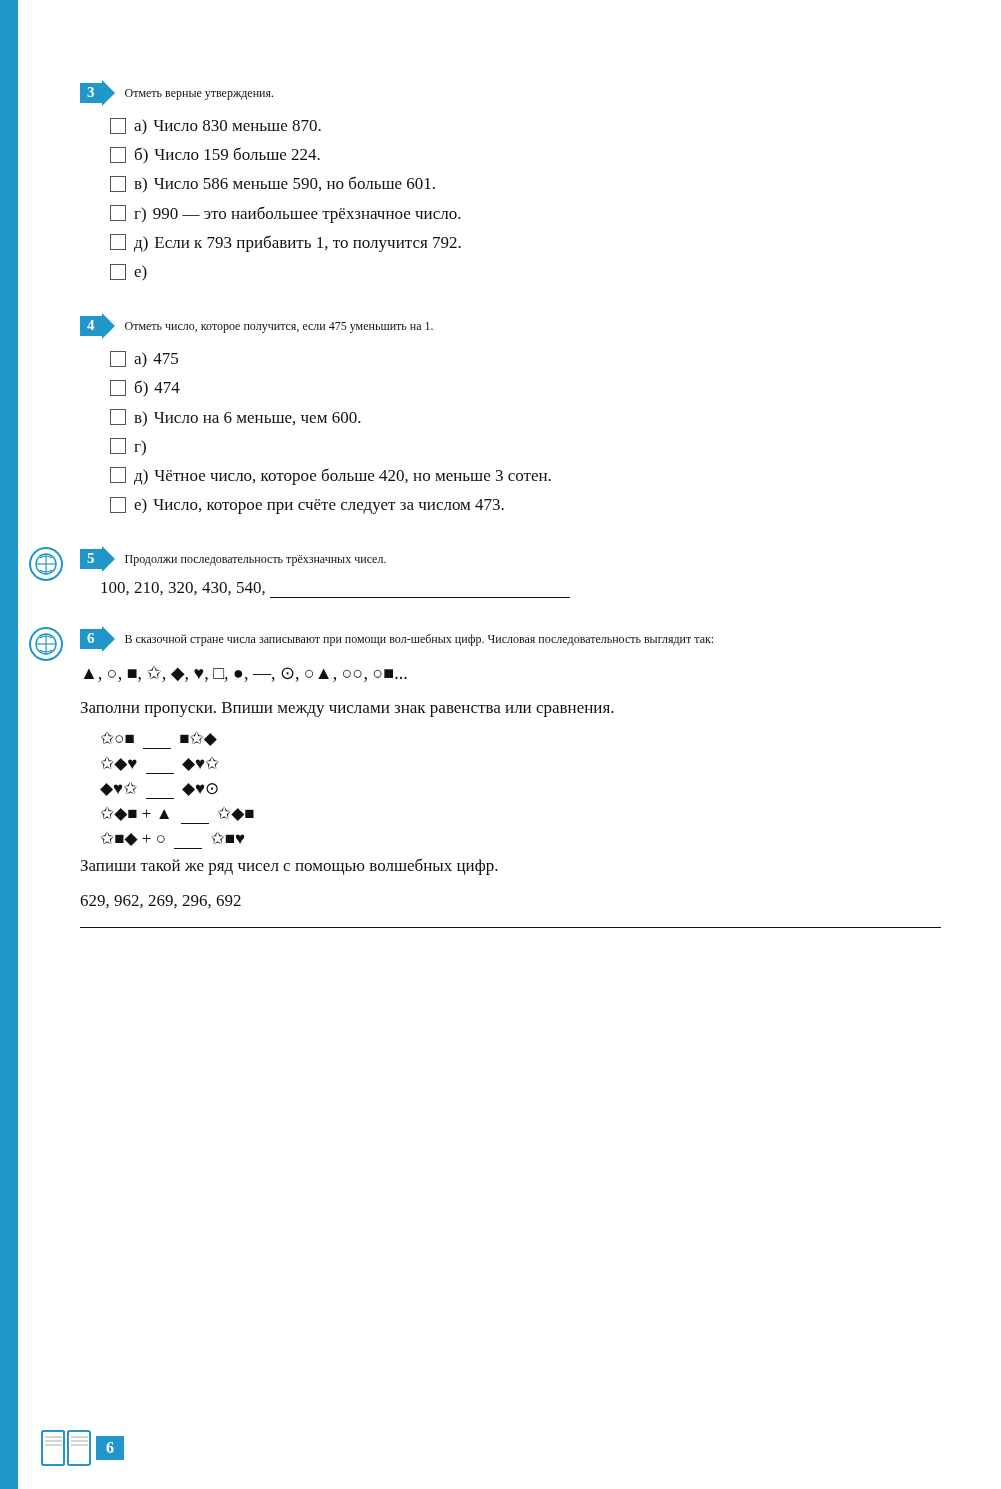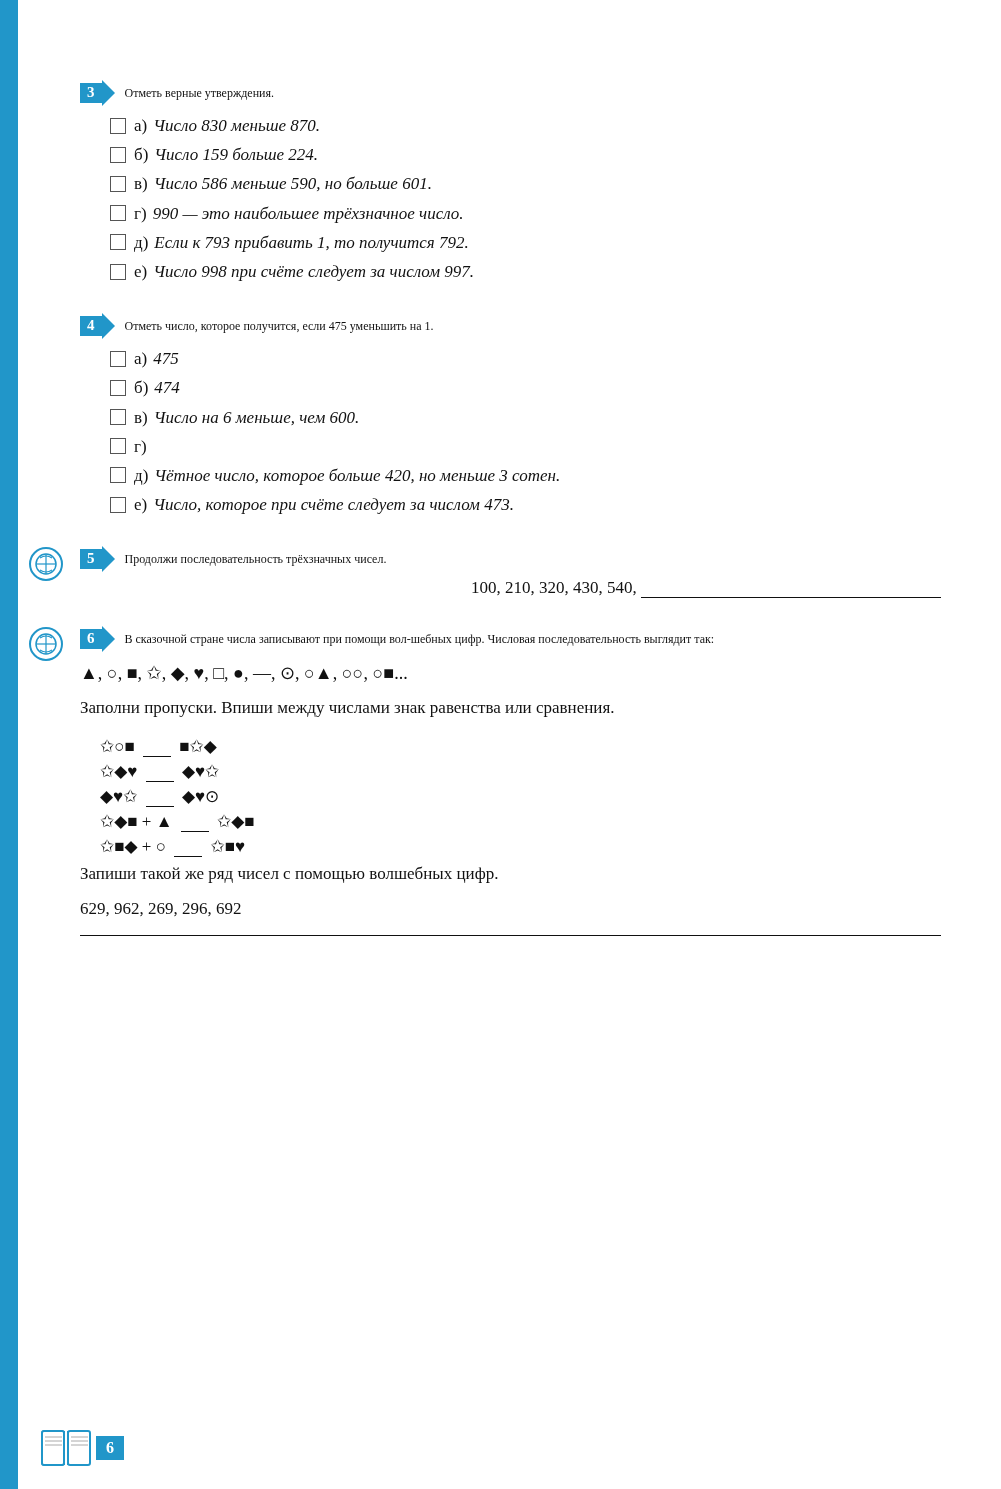--- a/index.html
+++ b/index.html
@@ -93,28 +93,26 @@
       background: #fff;
     }
 
     .option-label {
       margin-right: 6px;
       font-size: 17px;
     }
 
     .option-text {
       font-size: 17px;
-      font-style: italic;
     }
 
     .sequence-line {
       font-size: 17px;
       margin-top: 4px;
       margin-left: 20px;
-      text-align: right;
     }
 
     .underline-fill {
       display: inline-block;
       border-bottom: 1.5px solid #111;
       width: 300px;
       vertical-align: bottom;
     }
 
     .magic-sequence {
@@ -187,21 +185,20 @@
       <span class="option-text">990  —  это  наибольшее  трёхзначное  число.</span>
     </div>
     <div class="option-row">
       <span class="checkbox"></span>
       <span class="option-label">д)</span>
       <span class="option-text">Если  к  793  прибавить  1,  то  получится  792.</span>
     </div>
     <div class="option-row">
       <span class="checkbox"></span>
       <span class="option-label">е)</span>
-      <span class="option-text">Число  998  при  счёте  следует  за  числом  997.</span>
     </div>
   </div>
 </div>
 
 <div class="section">
   <div class="task-header-wrapper">
     <div class="number-badge-wrapper">
       <div class="number-badge">4</div>
       <div class="arrow-right"></div>
     </div>
@@ -282,21 +279,21 @@
       <div class="number-badge">6</div>
       <div class="arrow-right"></div>
     </div>
     <span class="task-title-text">В  сказочной  стране  числа  записывают  при  помощи  вол-шебных  цифр.  Числовая  последовательность  выглядит  так:</span>
   </div>
 
   <div class="magic-sequence">
     ▲,  ○,  ■,  ✩,  ◆,  ♥,  □,  ●,  —,  ⊙,  ○▲,  ○○,  ○■...
   </div>
 
-  <div class="task-text" style="margin-bottom:16px;">
+  <div class="task-text" style="margin-bottom:8px;">
     Заполни  пропуски.  Впиши  между  числами  знак  равенства  или  сравнения.
   </div>
 
   <div style="margin-left: 20px;">
     <div class="fill-line">
       <span>✩○■</span>
       <span class="gap-line"></span>
       <span>■✩◆</span>
     </div>
     <div class="fill-line">

